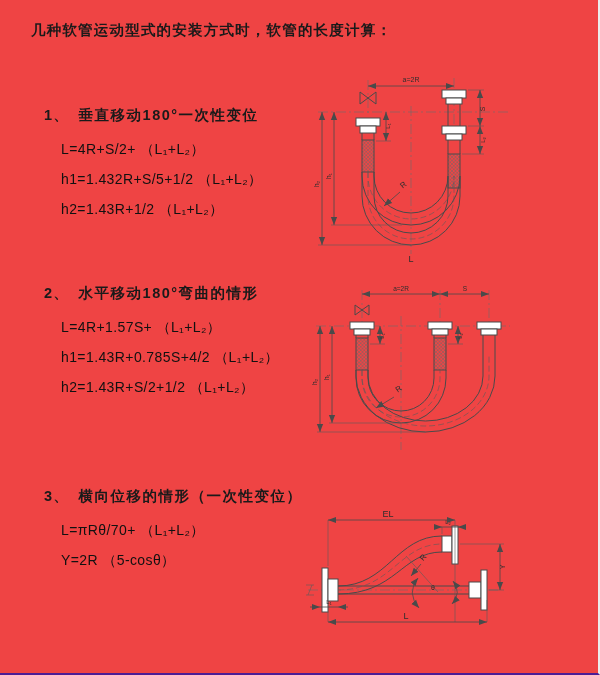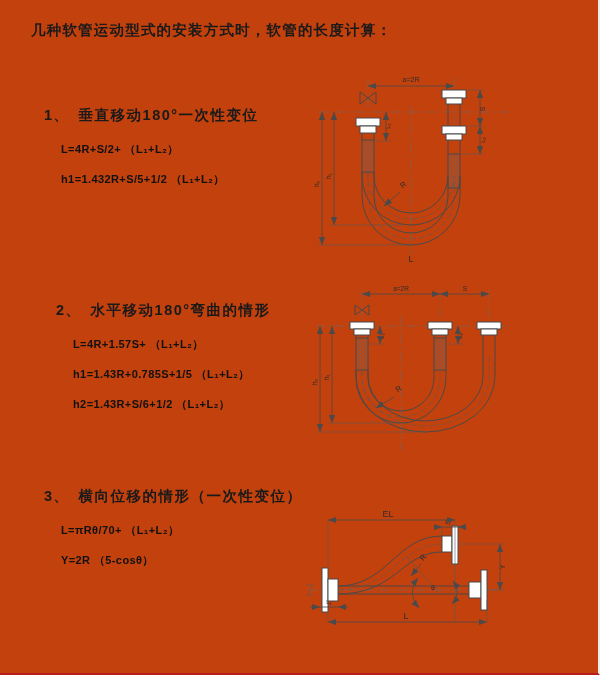--- a/index.html
+++ b/index.html
@@ -1,29 +1,29 @@
 <!DOCTYPE html>
 <html><head>
 <meta charset="utf-8">
 <style>
   html,body{margin:0;padding:0;background:#ffffff;}
   .page{
-    position:relative;width:600px;height:675px;background:#c2410c;
+    position:relative;width:600px;height:675px;background:#ef4444;
     font-family:"Liberation Sans","DejaVu Sans",sans-serif;color:#1a1a1a;
-    overflow:hidden;border-right:2px solid #ececec;border-bottom:2px solid #b91c1c;
+    overflow:hidden;border-right:2px solid #ececec;border-bottom:2px solid #4c1d95;
     box-sizing:border-box;
   }
   .title{position:absolute;left:31px;top:21px;font-size:14.5px;font-weight:700;letter-spacing:1.2px;}
   .section{position:absolute;left:44px;}
   .sec-head{font-size:14.5px;font-weight:700;letter-spacing:1.5px;white-space:nowrap;}
   .sec-head .num{margin-right:9px;}
   .formulas{margin:9px 0 0 17px;}
-  .formula{font-size:11px;font-weight:700;letter-spacing:.4px;line-height:30px;color:#111;white-space:nowrap;}
+  .formula{font-size:14px;font-weight:400;letter-spacing:.4px;line-height:30px;color:#111;white-space:nowrap;}
   #sec1{top:106px;}
-  #sec2{top:301px;margin-left:12px;}
+  #sec2{top:284px;}
   #sec3{top:487px;}
   .dwg{position:absolute;}
   #dwg1{left:312px;top:66px;}
   #dwg2{left:310px;top:282px;}
   #dwg3{left:300px;top:500px;}
   svg .ln{fill:none;stroke:#4a4a4a;stroke-width:1;}
   svg .dim{fill:none;stroke:#4a4a4a;stroke-width:.8;}
   svg .ext{fill:none;stroke:#5a5a5a;stroke-width:.6;}
   svg .cl{fill:none;stroke:#6b6b6b;stroke-width:.6;stroke-dasharray:10 3 2 3;}
   svg .cdash{fill:none;stroke:#5a5a5a;stroke-width:.6;stroke-dasharray:6 3;}
@@ -37,31 +37,32 @@
 
   <div class="title">几种软管运动型式的安装方式时，软管的长度计算：</div>
 
   <div class="section" id="sec1">
     <div class="sec-head">
       <span class="num">1、</span><span>垂直移动180°一次性变位</span>
     </div>
     <div class="formulas">
       <div class="formula">L=4R+S/2+ （L₁+L₂）</div>
       <div class="formula">h1=1.432R+S/5+1/2 （L₁+L₂）</div>
+      <div class="formula">h2=1.43R+1/2 （L₁+L₂）</div>
     </div>
   </div>
 
   <div class="section" id="sec2">
     <div class="sec-head">
       <span class="num">2、</span><span>水平移动180°弯曲的情形</span>
     </div>
     <div class="formulas">
       <div class="formula">L=4R+1.57S+ （L₁+L₂）</div>
-      <div class="formula">h1=1.43R+0.785S+1/5 （L₁+L₂）</div>
-      <div class="formula">h2=1.43R+S/6+1/2 （L₁+L₂）</div>
+      <div class="formula">h1=1.43R+0.785S+4/2 （L₁+L₂）</div>
+      <div class="formula">h2=1.43R+S/2+1/2 （L₁+L₂）</div>
     </div>
   </div>
 
   <div class="section" id="sec3">
     <div class="sec-head">
       <span class="num">3、</span><span>横向位移的情形（一次性变位）</span>
     </div>
     <div class="formulas">
       <div class="formula">L=πRθ/70+ （L₁+L₂）</div>
       <div class="formula">Y=2R （5-cosθ）</div>

